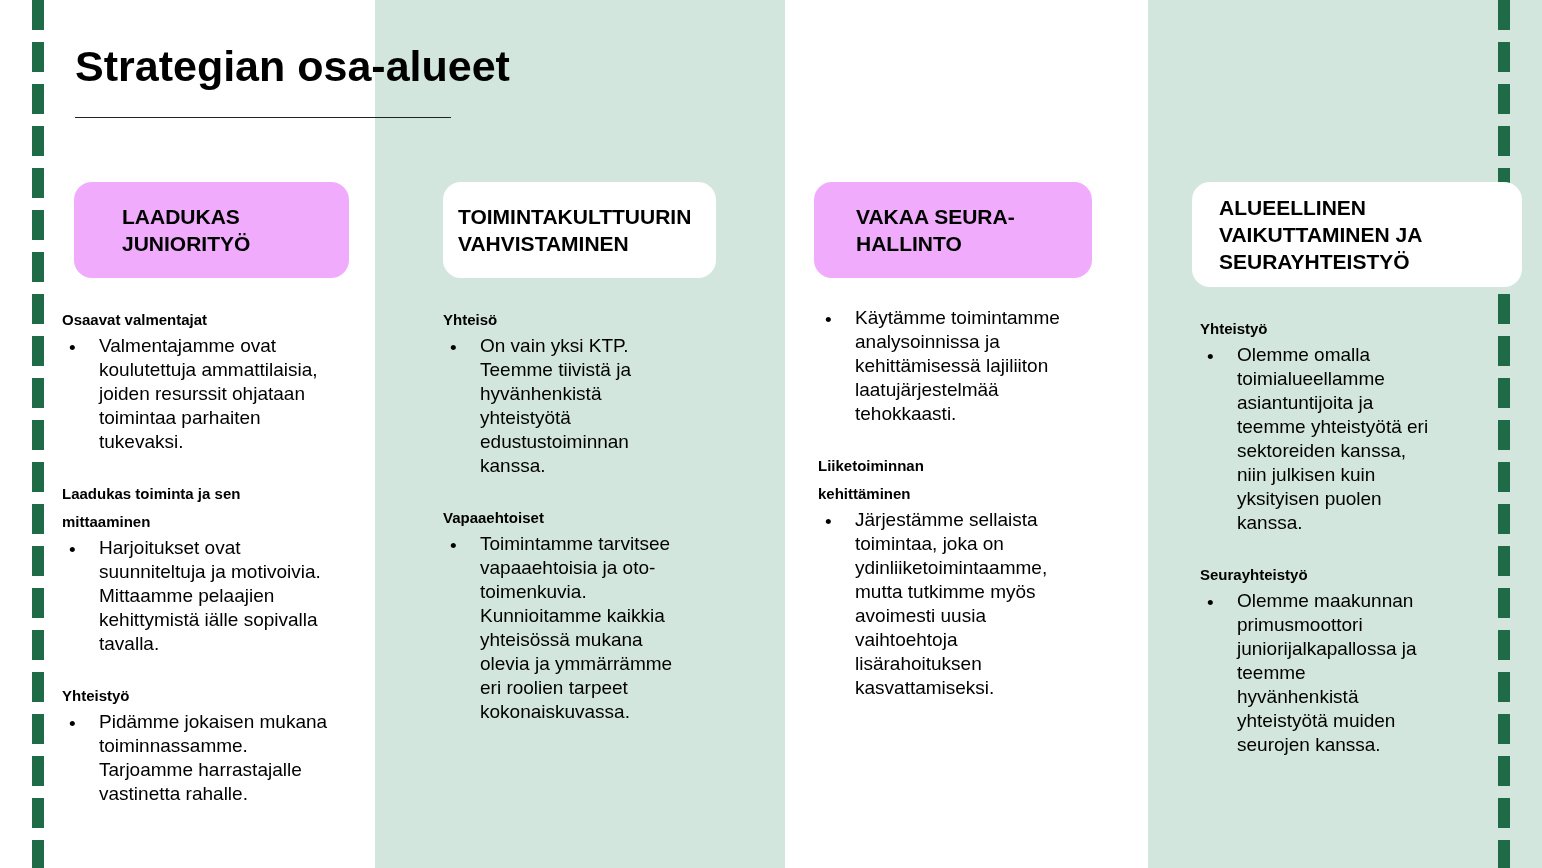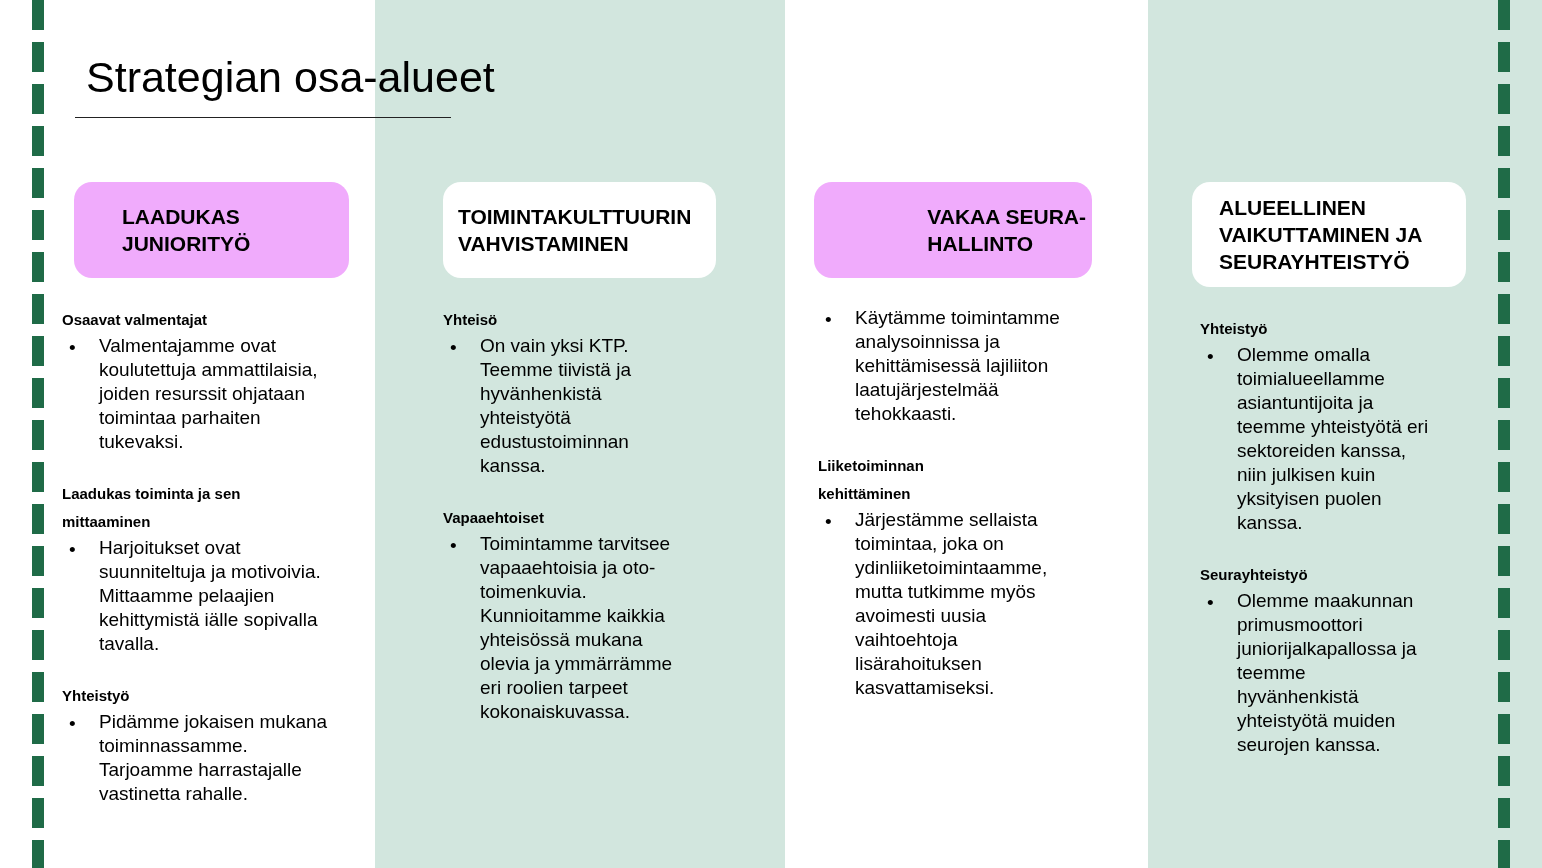--- a/index.html
+++ b/index.html
@@ -11,39 +11,39 @@
   .band-col2 { left:375px; width:410px; }
   .band-col4 { left:1148px; width:394px; }
 
   
   .dash-bar { position:absolute; top:0; height:868px; width:12px;
     background:repeating-linear-gradient(to bottom, #1f6b47 0px, #1f6b47 30px, transparent 30px, transparent 42px); }
   .dash-left { left:32px; }
   .dash-right { left:1498px; }
 
   
-  .title { position:absolute; left:75px; top:40px; margin:11px; font-size:43px; font-weight:normal; line-height:52px; }
+  .title { position:absolute; left:75px; top:40px; margin:0; font-size:43px; font-weight:bold; line-height:52px; }
   .title-rule { position:absolute; left:75px; top:117px; width:376px; height:1px; background:#222; }
 
   
   .column { position:absolute; top:182px; }
   .col-1 { left:62px;   width:302px; }
   .col-2 { left:443px;  width:276px; }
   .col-3 { left:818px;  width:282px; }
   .col-4 { left:1200px; width:270px; }
 
   .hbox { border-radius:18px; min-height:96px; display:flex; align-items:center;
           font-weight:bold; font-size:21px; line-height:27px; white-space:pre-line;
           margin-bottom:28px; box-sizing:border-box; }
   .hbox-green { background:#f0abfc; }
   .hbox-white { background:#ffffff; }
   .col-1 .hbox { margin-left:12px; width:275px; padding:12px 8px 12px 48px; }
   .col-2 .hbox { width:273px; padding:12px 11px 12px 15px; }
-  .col-3 .hbox { margin-left:-4px; width:278px; padding:12px 6px 12px 42px;justify-content:flex-end; }
-  .col-4 .hbox { margin-left:-8px; width:274px; padding:12px 6px 12px 27px; }
+  .col-3 .hbox { margin-left:-4px; width:278px; padding:12px 6px 12px 42px; }
+  .col-4 .hbox { margin-left:-8px; width:330px; padding:12px 6px 12px 27px; }
 
   .section + .section { margin-top:26px; }
   .section h2 { margin:0; font-size:15px; line-height:28px; font-weight:bold; white-space:pre-line; }
   .bullet { display:flex; }
   .bullet .marker { flex:0 0 37px; width:37px; padding-left:7px; box-sizing:border-box;
                     font-size:19px; line-height:28px; }
   .bullet .marker::before { content:"\2022"; }
   .bullet p { margin:0; flex:1; font-size:19px; line-height:24px; white-space:pre-line; }
 </style>
 </head>

